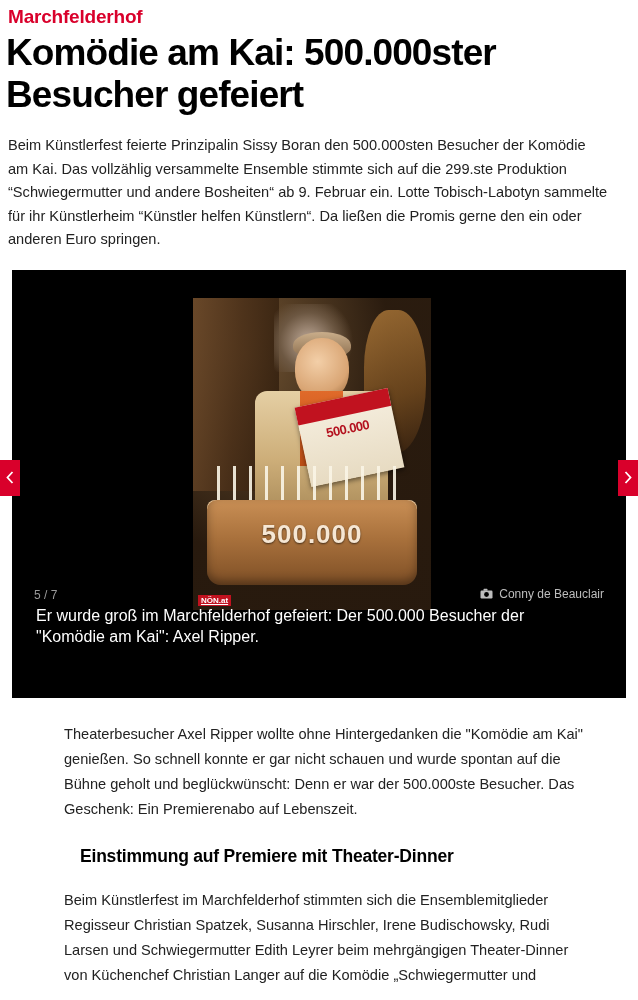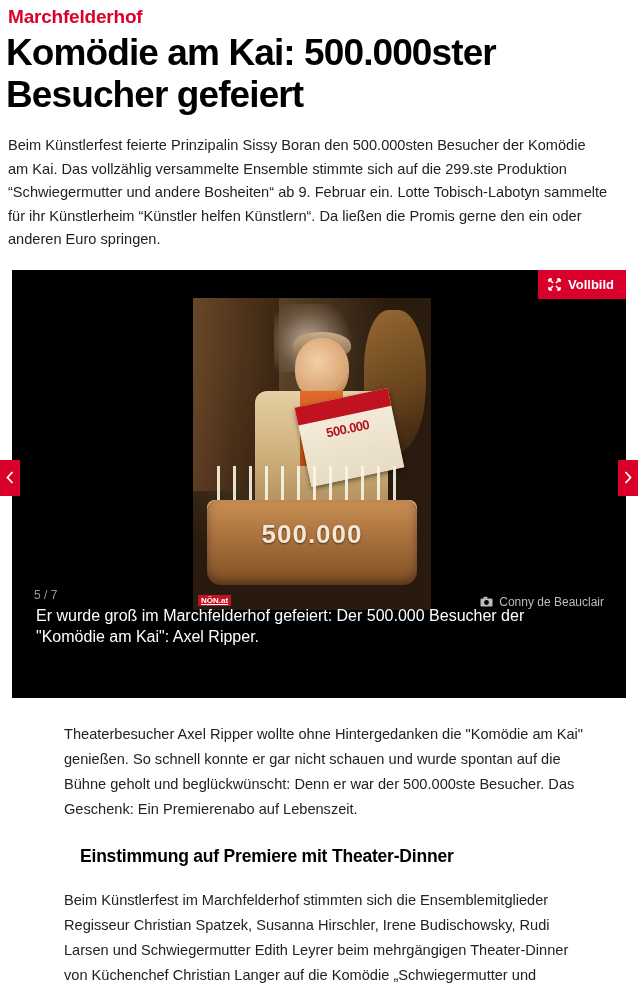--- a/index.html
+++ b/index.html
@@ -229,21 +229,20 @@
   }
   .credit {
     position: absolute;
     right: 22px;
     top: 317px;
     color: #bdbdbd;
     font-size: 12px;
     display: flex;
     align-items: center;
     gap: 6px;
-    margin-top: 8px;
   }
   .credit svg { display: block; }
   .caption {
     position: absolute;
     left: 24px;
     top: 335px;
     width: 540px;
     color: #ffffff;
     font-size: 16px;
     line-height: 21px;
@@ -295,31 +294,20 @@
           <div class="sign-top"></div>
           <div class="sign-num">500.000</div>
         </div>
         <div class="candles"></div>
         <div class="cake-top"></div>
         <div class="cake"></div>
         <div class="cake-num">500.000</div>
         <div class="watermark">NÖN.at</div>
       </div>
 
-      <div class="fullscreen-btn">
-        <span>
-          <svg width="13" height="13" viewBox="0 0 13 13" aria-hidden="true">
-            <path d="M1 1 L5 5 M1 1 L1 4 M1 1 L4 1" stroke="#fff" stroke-width="1.6" fill="none"></path>
-            <path d="M12 1 L8 5 M12 1 L12 4 M12 1 L9 1" stroke="#fff" stroke-width="1.6" fill="none"></path>
-            <path d="M1 12 L5 8 M1 12 L1 9 M1 12 L4 12" stroke="#fff" stroke-width="1.6" fill="none"></path>
-            <path d="M12 12 L8 8 M12 12 L12 9 M12 12 L9 12" stroke="#fff" stroke-width="1.6" fill="none"></path>
-          </svg>
-        </span>
-        <span>Vollbild</span>
-      </div>
     </div>
 
     <div class="nav-arrow left">
       <span>
         <svg width="8" height="13" viewBox="0 0 8 13" aria-hidden="true">
           <path d="M6.5 1 L1.5 6.5 L6.5 12" stroke="#fff" stroke-width="1.8" fill="none"></path>
         </svg>
       </span>
     </div>
 

